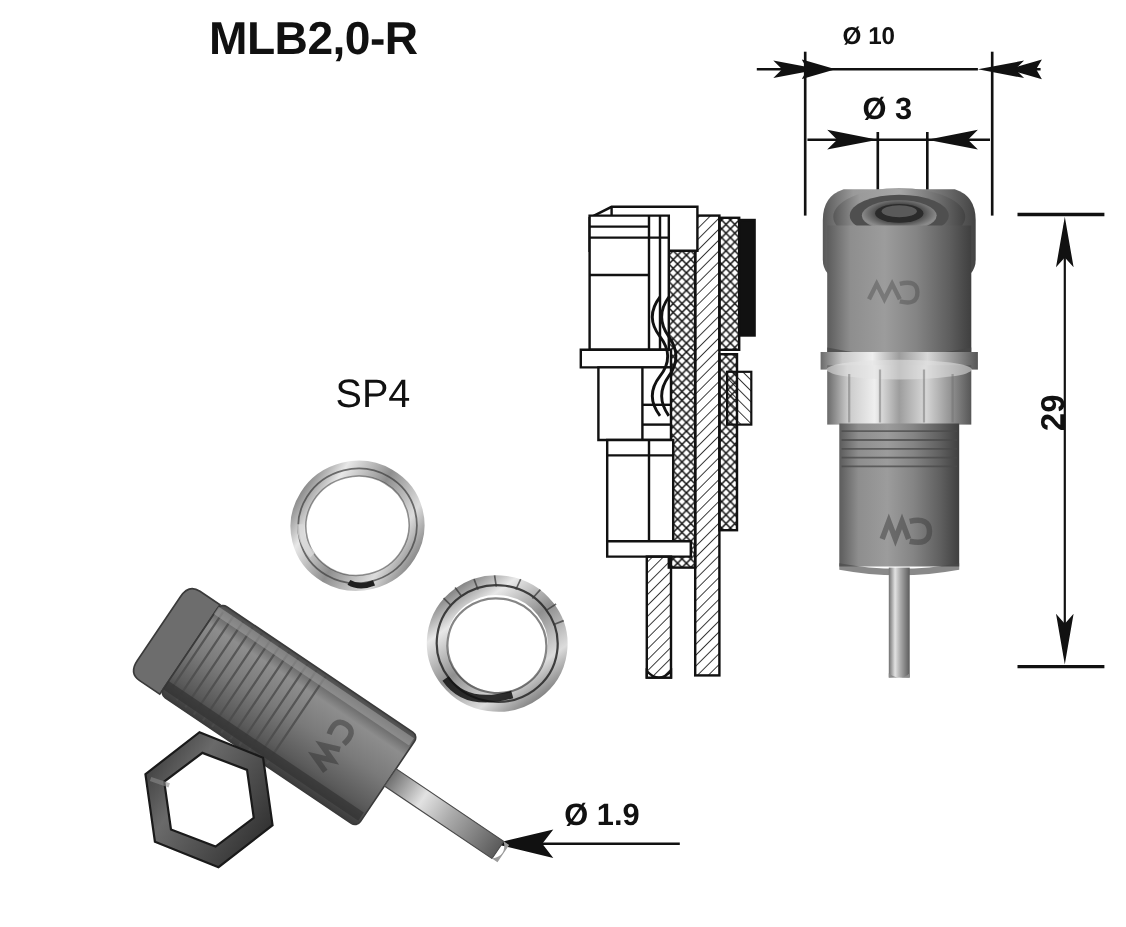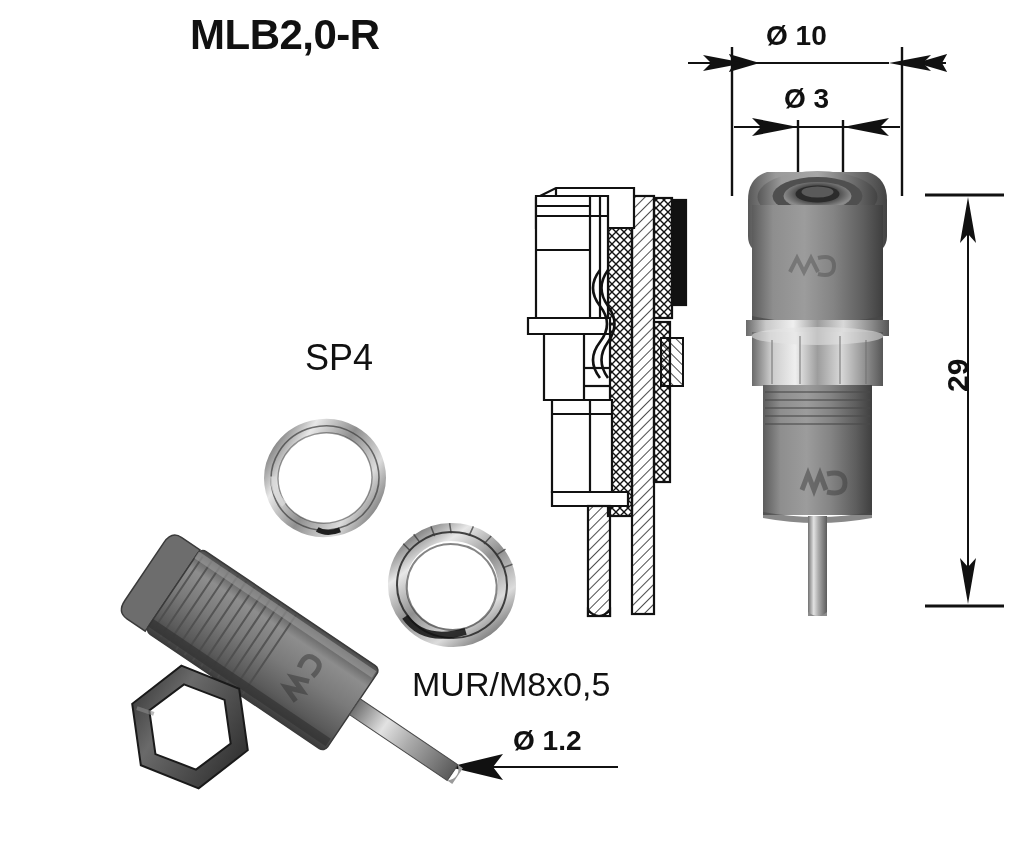--- a/index.html
+++ b/index.html
@@ -7,21 +7,21 @@
        font-family:"Liberation Sans", sans-serif;color:#111111;}
 
   #sheet{position:absolute;left:0;top:0;width:868px;height:843px;background:#fff;}
 
   .lbl{position:absolute;white-space:nowrap;color:#111;line-height:1;}
 
   #title{left:190px;top:14px;font-size:42px;font-weight:bold;letter-spacing:-0.5px;}
   #lbl-sp4{left:305px;top:340px;font-size:36px;font-weight:normal;}
   #lbl-mur{left:412px;top:667px;font-size:34px;font-weight:normal;}
   #lbl-d19{left:513px;top:727px;font-size:28px;font-weight:bold;}
-  #lbl-d10{left:766px;top:22px;font-size:28px;font-weight:bold;}
+  #lbl-d10{left:766px;top:22px;font-size:22px;font-weight:bold;}
   #lbl-d2{left:784px;top:85px;font-size:28px;font-weight:bold;}
   #lbl-29{left:943px;top:392px;font-size:30px;font-weight:bold;
           transform:rotate(-90deg);transform-origin:left top;}
 
   svg.layer{position:absolute;left:0;top:0;width:1024px;height:843px;overflow:visible;}
 </style>
 </head>
 <body>
 
 <div id="sheet">
@@ -268,23 +268,22 @@
       <path d="M0,-62 L54,-31 L54,31 L0,62 L-54,31 L-54,-31 Z" fill="url(#gHexNut)" stroke="#1a1a1a" stroke-width="2"></path>
       <path d="M0,-43 L38,-22 L38,22 L0,43 L-38,22 L-38,-22 Z" fill="#ffffff" stroke="#1a1a1a" stroke-width="2"></path>
       <path d="M-50,-26 L-34,-18" stroke="#8a8a8a" stroke-width="4" opacity="0.6"></path>
     </g>
   </svg>
 
   <div class="lbl" id="title">MLB2,0-R</div>
 
   <div class="lbl" id="lbl-sp4">SP4</div>
 
-  <div class="lbl" id="lbl-mur">MUR/M8x0,5</div>
-
-  <div class="lbl" id="lbl-d19">Ø 1.2</div>
+
+  <div class="lbl" id="lbl-d19">Ø 1.9</div>
 
   <div class="lbl" id="lbl-d10">Ø 10</div>
 
   <div class="lbl" id="lbl-d2">Ø 3</div>
 
   <div class="lbl" id="lbl-29">29</div>
 
 </div>
 
 </body></html>

